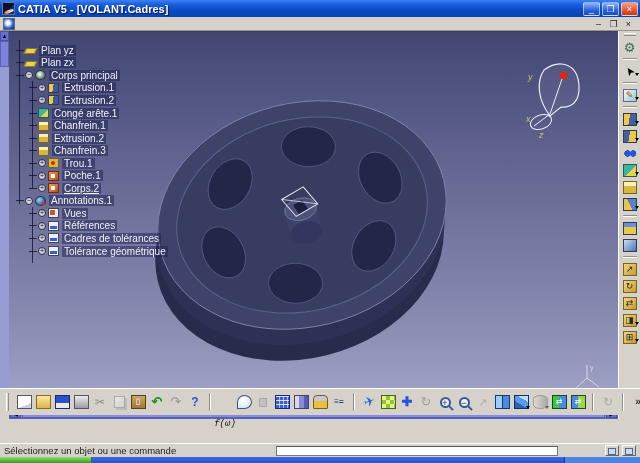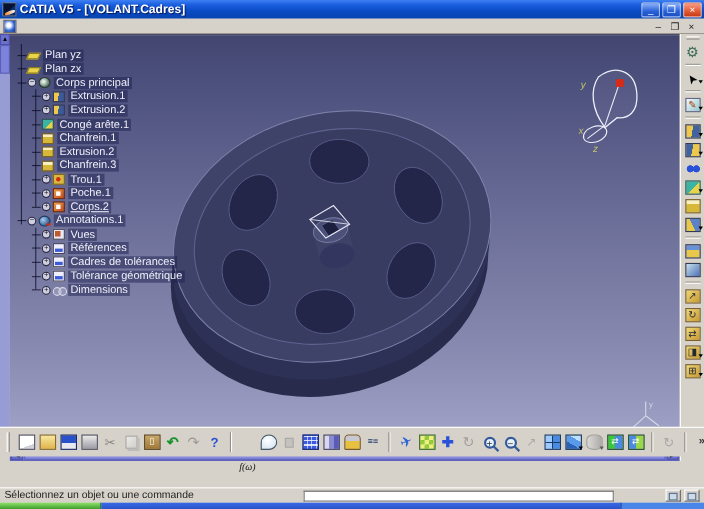--- a/index.html
+++ b/index.html
@@ -118,21 +118,21 @@
   .bt-new { background:linear-gradient(160deg,#ffffff 72%,#d0d0d8 72%); border:1px solid #556; }
   .bt-open { background:linear-gradient(180deg,#f8e8a0,#e0b44a); border:1px solid #8a6a2a; }
   .bt-save { background:linear-gradient(180deg,#2a52c8 55%,#e8e8f0 55%); border:1px solid #1a2a6a; }
   .bt-print { background:linear-gradient(180deg,#ececec,#9a9aa2); border:1px solid #556; }
   .bt-cut { color:#444; font-size:12px !important; }
   .bt-copy { background:linear-gradient(135deg,#fff,#ccc); border:1px solid #889; box-shadow:2px 2px 0 #aab; width:11px !important; height:12px !important; }
   .bt-paste { background:linear-gradient(180deg,#c8a868,#a07838); border:1px solid #5a4218; color:#fff; font-size:8px !important; }
   .bt-undo { color:#16922a; font-weight:bold; font-size:13px !important; }
   .bt-redo { color:#666; font-size:13px !important; }
   .bt-help { color:#2a52d8; font-weight:bold; font-size:12px !important; }
-  .bt-fx { font-family:Liberation Serif, serif; font-style:italic; font-size:9px !important; color:#111; white-space:nowrap;margin-top:44px; }
+  .bt-fx { font-family:Liberation Mono, monospace; font-style:italic; font-size:9px !important; color:#111; white-space:nowrap;margin-top:44px; }
   .bt-bubble { background:radial-gradient(circle at 40% 35%, #ffffff, #cfe0f0); border:1px solid #456; border-radius:50% 50% 50% 0; }
   .bt-mini { background:#bab6ae; border:1px solid #888; width:8px !important; height:9px !important; }
   .bt-calc { background:#3a5ae0; border:1px solid #1a2a6a;
     background-image:repeating-linear-gradient(0deg,transparent 0 3px,rgba(255,255,255,.8) 3px 4px),repeating-linear-gradient(90deg,transparent 0 3px,rgba(255,255,255,.6) 3px 4px); }
   .bt-table { background:linear-gradient(90deg,#d8d8ec 33%,#8a8ad0 33% 66%,#5a5ab8 66%); border:1px solid #446; }
   .bt-lock { background:linear-gradient(180deg,#c8c8d2 40%,#e8c040 40%); border:1px solid #7a5a20; border-radius:4px 4px 1px 1px; }
   .bt-rules { font-size:8px !important; color:#223a66; font-weight:bold; }
   .bt-fly { color:#2a62d8; font-size:13px !important; transform:rotate(-20deg); }
   .bt-fit { border:1px solid #3a6a2a;
     background-image:linear-gradient(45deg,#8ac83a 25%,transparent 25%,transparent 75%,#8ac83a 75%),linear-gradient(45deg,#8ac83a 25%,#f0ee80 25%,#f0ee80 75%,#8ac83a 75%);
@@ -355,26 +355,20 @@
             <span class="texp">+</span>
             <span class="ticon ti-page"></span>
             <span class="tlabel">Cadres de tolérances</span>
           </div>
             <div class="trow lv2">
             <span class="tick"></span>
             <span class="texp">+</span>
             <span class="ticon ti-page"></span>
             <span class="tlabel">Tolérance géométrique</span>
           </div>
-            <div class="trow lv2">
-            <span class="tick"></span>
-            <span class="texp">+</span>
-            <span class="ticon ti-dim"></span>
-            <span class="tlabel">Dimensions</span>
-          </div>
           </div>
       </div>
     </div>
 
     <div class="hscroll">
       <div class="hs-btn">◀</div>
       <div class="hs-thumb"></div>
       <div class="hs-btn">▶</div>
     </div>
 

